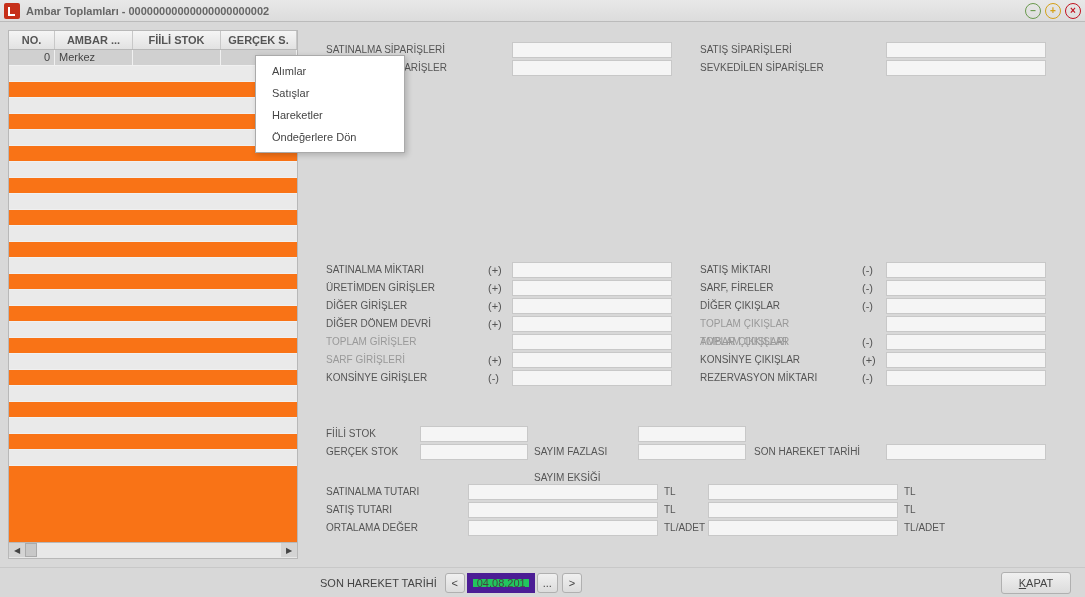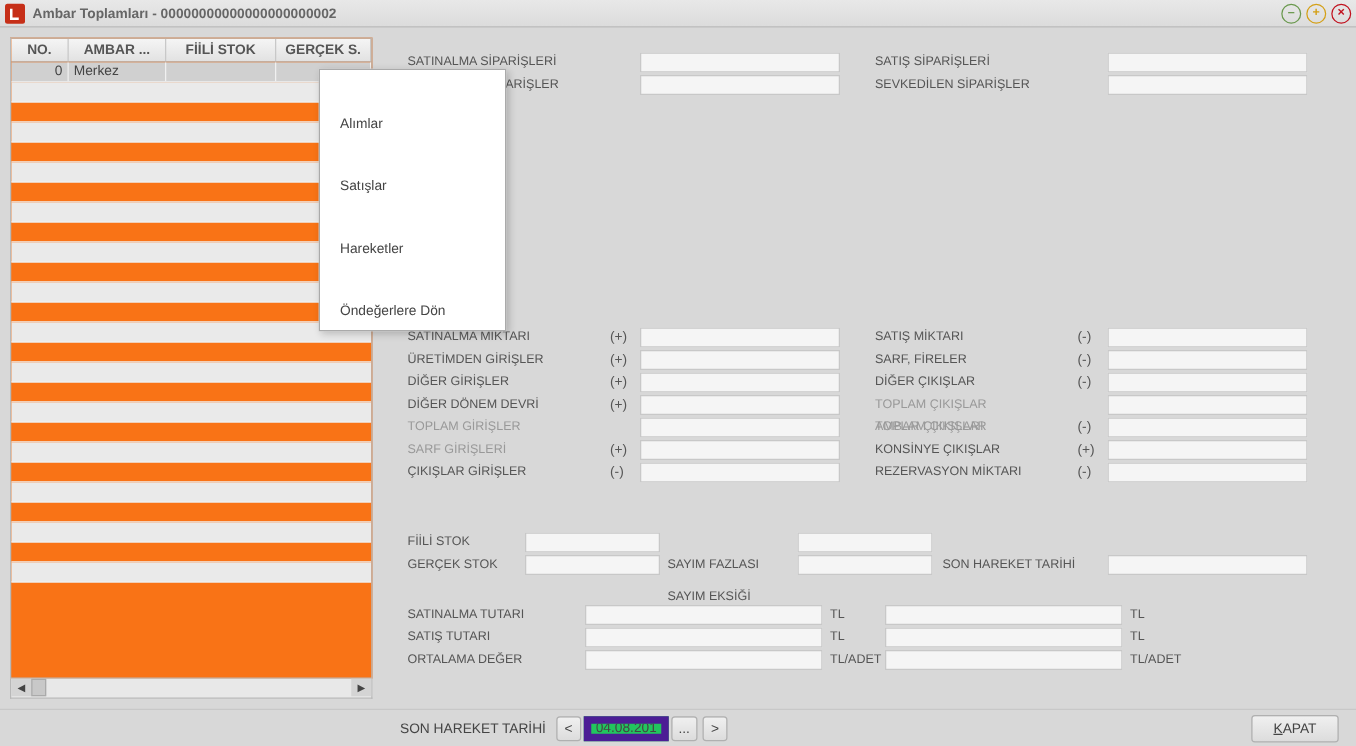--- a/index.html
+++ b/index.html
@@ -28,21 +28,21 @@
 .hscroll .lbtn,.hscroll .rbtn{width:16px;height:14px;background:#d4d4d4;position:absolute;top:0;display:flex;align-items:center;justify-content:center;font-size:8px;}
 .hscroll .lbtn{left:0;}.hscroll .rbtn{right:0;}
 .hscroll .thumb{position:absolute;left:16px;width:12px;height:14px;top:0;background:#c8c8c8;border:1px solid #aaa;}
 .right{flex:1;background:#d8d8d8;position:relative;}
 .fld{position:absolute;font-size:10px;color:#555;}
 .fld.dim{color:#999;}
 .inp{position:absolute;height:16px;background:#f5f5f5;border:1px solid #c8c8c8;}
 .op{position:absolute;color:#555;}
 
 .ctx{position:absolute;left:255px;top:55px;width:150px;background:#fff;border:1px solid #aaa;box-shadow:2px 2px 6px rgba(0,0,0,0.2);z-index:10;padding:4px 0;}
-.ctx .mi{padding:5px 16px;cursor:pointer;margin-top:28px;}
+.ctx .mi{padding:5px 16px;cursor:pointer;}
 
 .footer{height:30px;background:#d8d8d8;display:flex;align-items:center;padding:0 14px;border-top:1px solid #c8c8c8;}
 .footer .flbl{margin-left:306px;margin-right:6px;}
 .sbtn{height:20px;min-width:20px;background:linear-gradient(#f0f0f0,#dcdcdc);border:1px solid #b0b0b0;border-radius:3px;display:flex;align-items:center;justify-content:center;padding:0 5px;margin:0 2px;cursor:pointer;}
 .dateinp{height:20px;width:68px;border:6px solid #4c1d95;background:#22c55e;padding:2px 4px;}
 .spacer{flex:1;}
 .kapat{height:22px;width:70px;background:linear-gradient(#f0f0f0,#dcdcdc);border:1px solid #b0b0b0;border-radius:3px;display:flex;align-items:center;justify-content:center;cursor:pointer;}
 .kapat span:first-child{text-decoration:underline;}
 </style>
 </head>
@@ -138,21 +138,21 @@
     <div class="op" style="left:180px;top:288px;">(+)</div>
     <div class="inp" style="left:204px;top:286px;width:160px;"></div>
 
     <div class="fld dim" style="left:18px;top:306px;">TOPLAM GİRİŞLER</div>
     <div class="inp" style="left:204px;top:304px;width:160px;"></div>
 
     <div class="fld dim" style="left:18px;top:324px;">SARF GİRİŞLERİ</div>
     <div class="op" style="left:180px;top:324px;">(+)</div>
     <div class="inp" style="left:204px;top:322px;width:160px;"></div>
 
-    <div class="fld" style="left:18px;top:342px;">ÇIKIŞLAR GİRİŞLER</div>
+    <div class="fld" style="left:18px;top:342px;">KONSİNYE GİRİŞLER</div>
     <div class="op" style="left:180px;top:342px;">(-)</div>
     <div class="inp" style="left:204px;top:340px;width:160px;"></div>
 
     <div class="fld" style="left:392px;top:234px;">SATIŞ MİKTARI</div>
     <div class="op" style="left:554px;top:234px;">(-)</div>
     <div class="inp" style="left:578px;top:232px;width:160px;"></div>
 
     <div class="fld" style="left:392px;top:252px;">SARF, FİRELER</div>
     <div class="op" style="left:554px;top:252px;">(-)</div>
     <div class="inp" style="left:578px;top:250px;width:160px;"></div>

